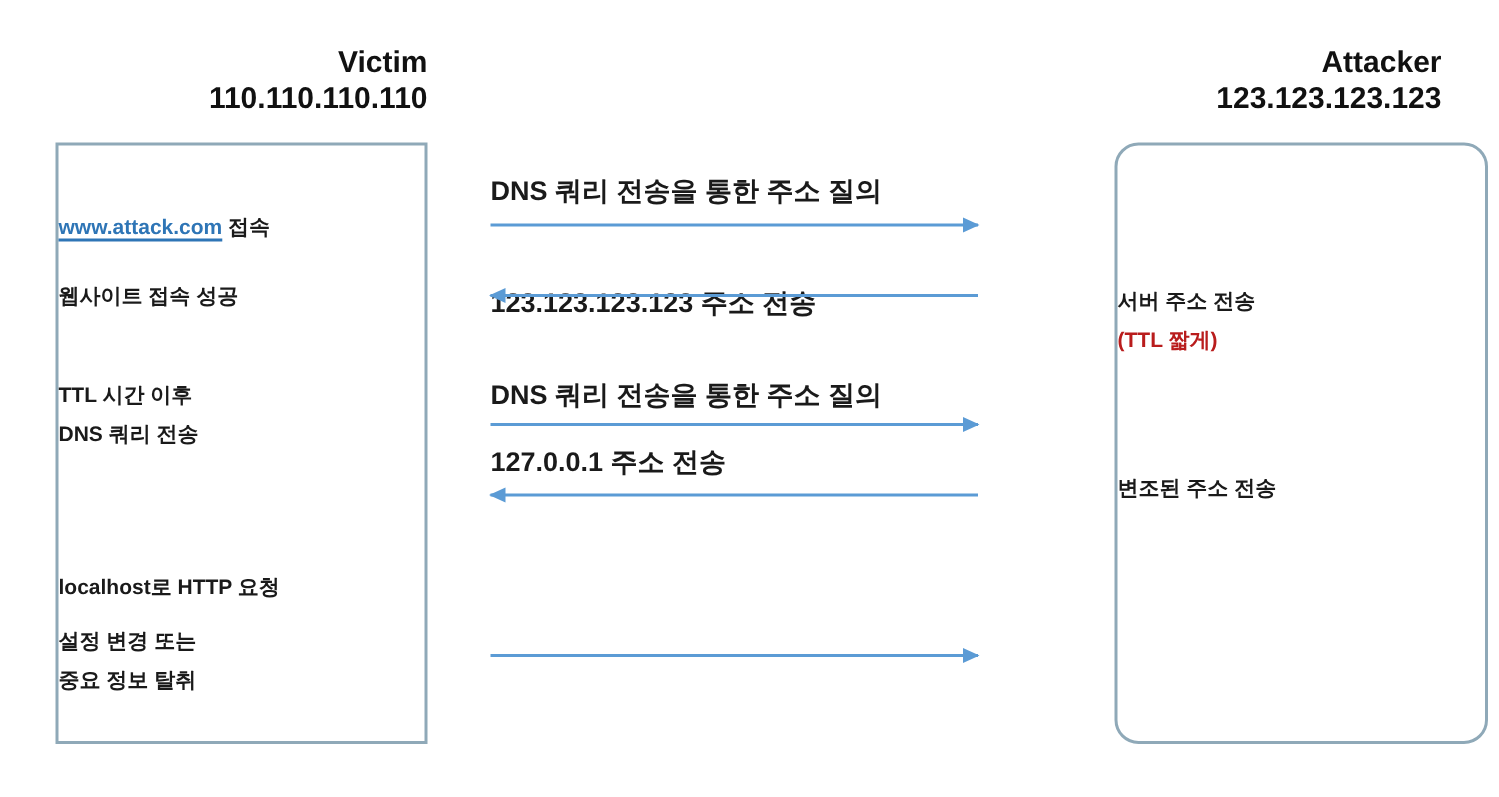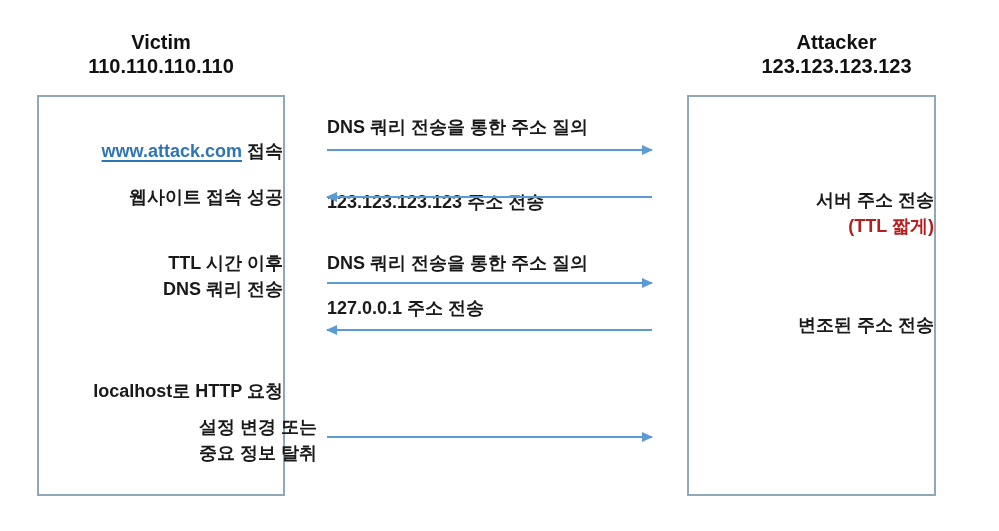--- a/index.html
+++ b/index.html
@@ -6,46 +6,46 @@
   .diagram{
     position:relative;
     width:999px;height:531px;
     background:#ffffff;
     font-family:"Liberation Sans","DejaVu Sans",sans-serif;
     color:#1a1a1a;
     overflow:hidden;
   }
   .node-title{
     position:absolute;top:30px;
-    text-align:center;
+    text-align:right;
     font-weight:700;font-size:20px;line-height:24px;
     color:#111;
   }
   .node-title.victim{left:37px;width:248px;}
   .node-title.attacker{left:712px;width:249px;}
   .box{
     position:absolute;top:95px;height:401px;
     border:2px solid #8fa9b8;
     background:#ffffff;
     box-sizing:border-box;
   }
   .box.victim{left:37px;width:248px;}
-  .box.attacker{left:687px;width:249px;}
+  .box.attacker{left:743px;width:249px;border-radius:16px;}
   .box-item{
     position:absolute;left:0;width:100%;
-    text-align:right;
-    font-weight:700;font-size:18px;line-height:26px;
+    text-align:left;
+    font-weight:700;font-size:14px;line-height:26px;
     color:#1a1a1a;
   }
   
   .v-item1{top:41px;}
   .v-item2{top:87px;}
   .v-item3{top:153px;}
   .v-item4{top:265px;margin-top:16px;}
-  .v-item5{top:317px;padding-left:34px;}
+  .v-item5{top:317px;}
   
   .a-item1{top:90px;}
   .a-item2{top:215px;}
   .link{
     color:#2e75b6;
     text-decoration:underline;
     text-decoration-thickness:2px;
     text-underline-offset:3px;
     cursor:pointer;
   }

